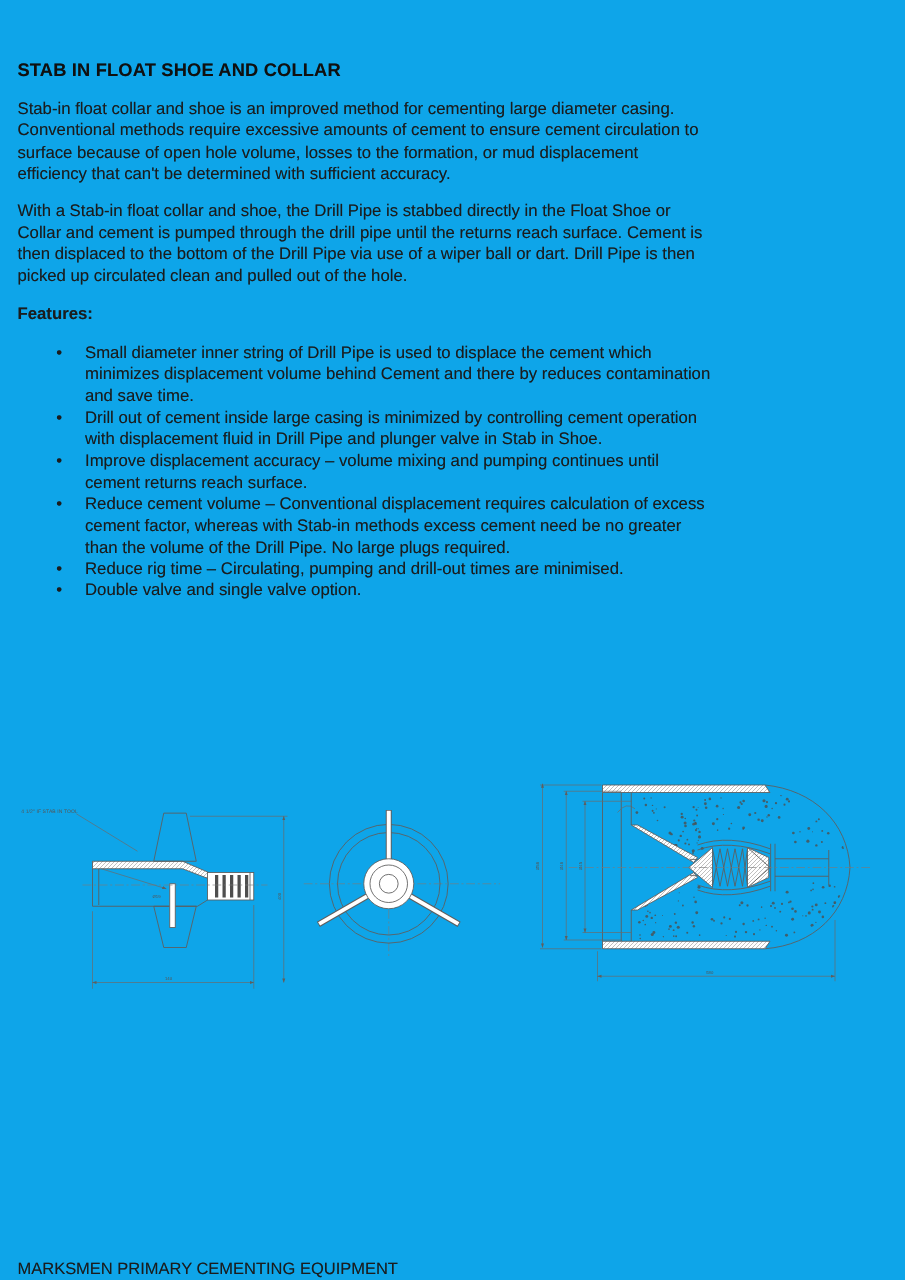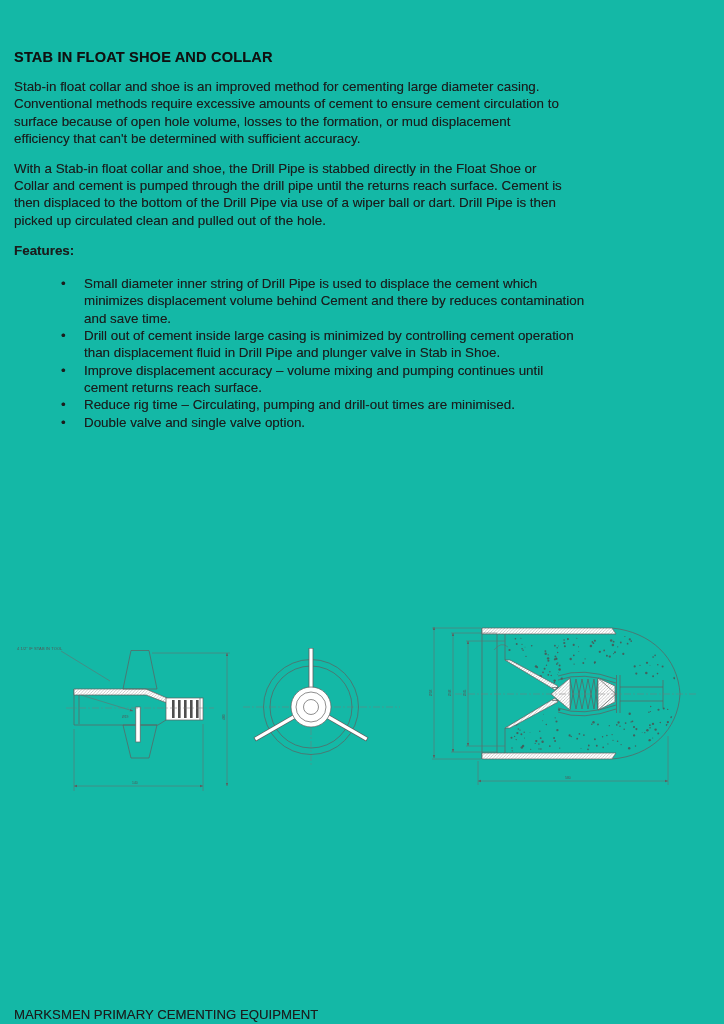--- a/index.html
+++ b/index.html
@@ -1,25 +1,25 @@
 <!DOCTYPE html>
 <html><head>
 <meta charset="utf-8">
 <style>
   html,body{margin:0;padding:0;background:#e8e8e8;}
   .page{
-    width:724px;height:1024px;position:relative;background:#14b8a6;
+    width:724px;height:1024px;position:relative;background:#0ea5e9;
     font-family:"Liberation Sans",sans-serif;color:#1c1c1c;overflow:hidden;
     text-shadow:0 0 .5px rgba(0,0,0,.38);
   }
   .content{position:absolute;left:14px;top:49px;width:702px;}
   .doc-title{font-size:14.6px;font-weight:bold;letter-spacing:.15px;margin:0 0 13px 0;color:#101010;}
   .para{font-size:13.4px;line-height:17.3px;margin:0 0 12.5px 0;white-space:pre-line;}
   .features{font-size:13.4px;line-height:17.3px;margin:13px 0 14px 0;font-weight:bold;}
-  ul.blist{list-style:none;margin:16px;padding:0;}
+  ul.blist{list-style:none;margin:0;padding:0;}
   ul.blist li{
     font-size:13.4px;line-height:17.3px;white-space:pre-line;
     position:relative;padding-left:54px;
   }
   ul.blist li::before{content:"\2022";position:absolute;left:31px;top:0;}
   .drawings{position:absolute;left:0;top:608px;width:724px;height:200px;}
   .drawings svg{display:block;}
   .footer{
     position:absolute;left:14px;top:987px;width:696px;
     font-size:13.2px;display:flex;justify-content:space-between;align-items:center;
@@ -51,23 +51,26 @@
     <p class="para">With a Stab-in float collar and shoe, the Drill Pipe is stabbed directly in the Float Shoe or
 Collar and cement is pumped through the drill pipe until the returns reach surface. Cement is
 then displaced to the bottom of the Drill Pipe via use of a wiper ball or dart. Drill Pipe is then
 picked up circulated clean and pulled out of the hole.</p>
     <p class="features">Features:</p>
     <ul class="blist">
       <li>Small diameter inner string of Drill Pipe is used to displace the cement which
 minimizes displacement volume behind Cement and there by reduces contamination
 and save time.</li>
       <li>Drill out of cement inside large casing is minimized by controlling cement operation
-than displacement fluid in Drill Pipe and plunger valve in Stab in Shoe.</li>
+with displacement fluid in Drill Pipe and plunger valve in Stab in Shoe.</li>
       <li>Improve displacement accuracy – volume mixing and pumping continues until
 cement returns reach surface.</li>
+      <li>Reduce cement volume – Conventional displacement requires calculation of excess
+cement factor, whereas with Stab-in methods excess cement need be no greater
+than the volume of the Drill Pipe. No large plugs required.</li>
       <li>Reduce rig time – Circulating, pumping and drill-out times are minimised.</li>
       <li>Double valve and single valve option.</li>
     </ul>
   </div>
 
   <div class="drawings">
     <svg width="724" height="200" viewBox="0 0 724 200" xmlns="http://www.w3.org/2000/svg">
       <defs>
         <pattern id="hatch" width="3.2" height="3.2" patternUnits="userSpaceOnUse">
           <rect width="3.2" height="3.2" fill="#ffffff"></rect>

